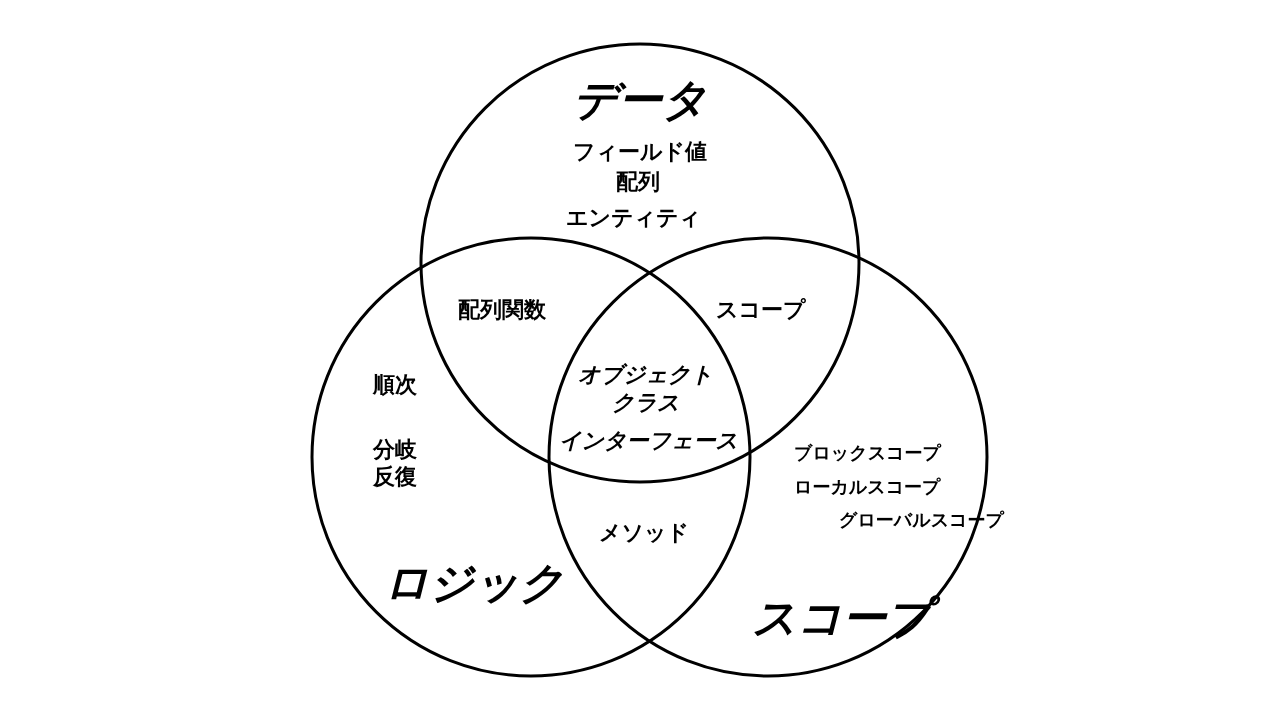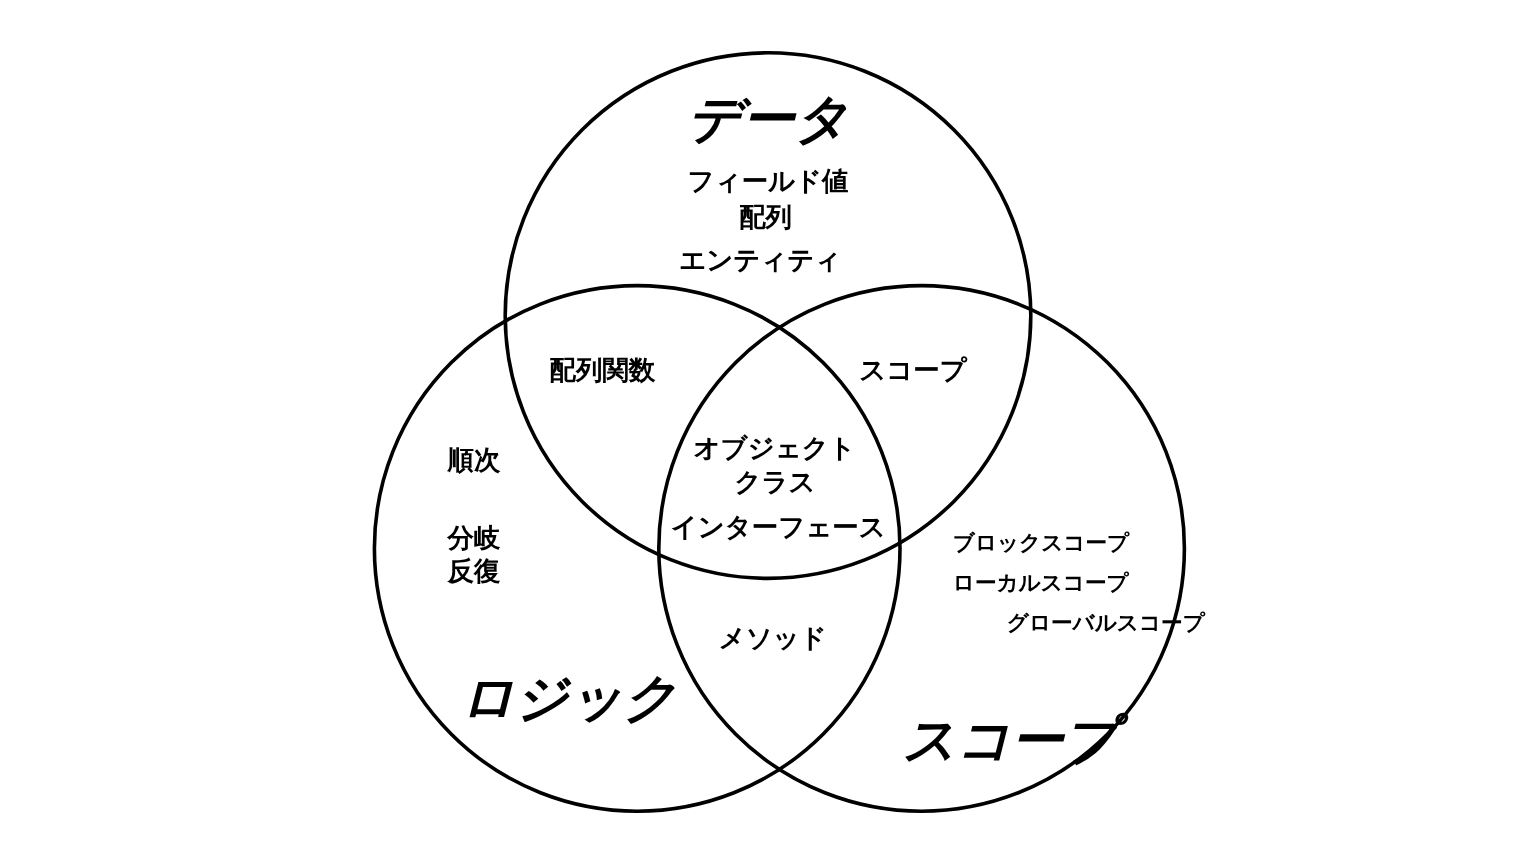--- a/index.html
+++ b/index.html
@@ -3,21 +3,21 @@
   <meta charset="utf-8">
   <style>
     html, body { margin: 0; padding: 0; background: #ffffff; }
     body { width: 1280px; height: 720px; position: relative; overflow: hidden;
            font-family: "DejaVu Sans", "Liberation Sans", sans-serif; color: #000; }
     svg.venn { position: absolute; left: 0; top: 0; }
     .lbl { position: absolute; font-weight: bold; white-space: nowrap; line-height: 1; }
     .title { font-size: 44px; font-style: italic; }
     .item { font-size: 22px; }
     .small { font-size: 18px; }
-    .center { text-align: right; }
+    .center { text-align: right; font-style: italic; }
   </style>
 </head>
 <body>
 
 <svg class="venn" width="1280" height="720">
   <circle cx="640" cy="263" r="219" fill="none" stroke="#000" stroke-width="3"></circle>
   <circle cx="531" cy="457" r="219" fill="none" stroke="#000" stroke-width="3"></circle>
   <circle cx="768" cy="457" r="219" fill="none" stroke="#000" stroke-width="3"></circle>
 </svg>
 

